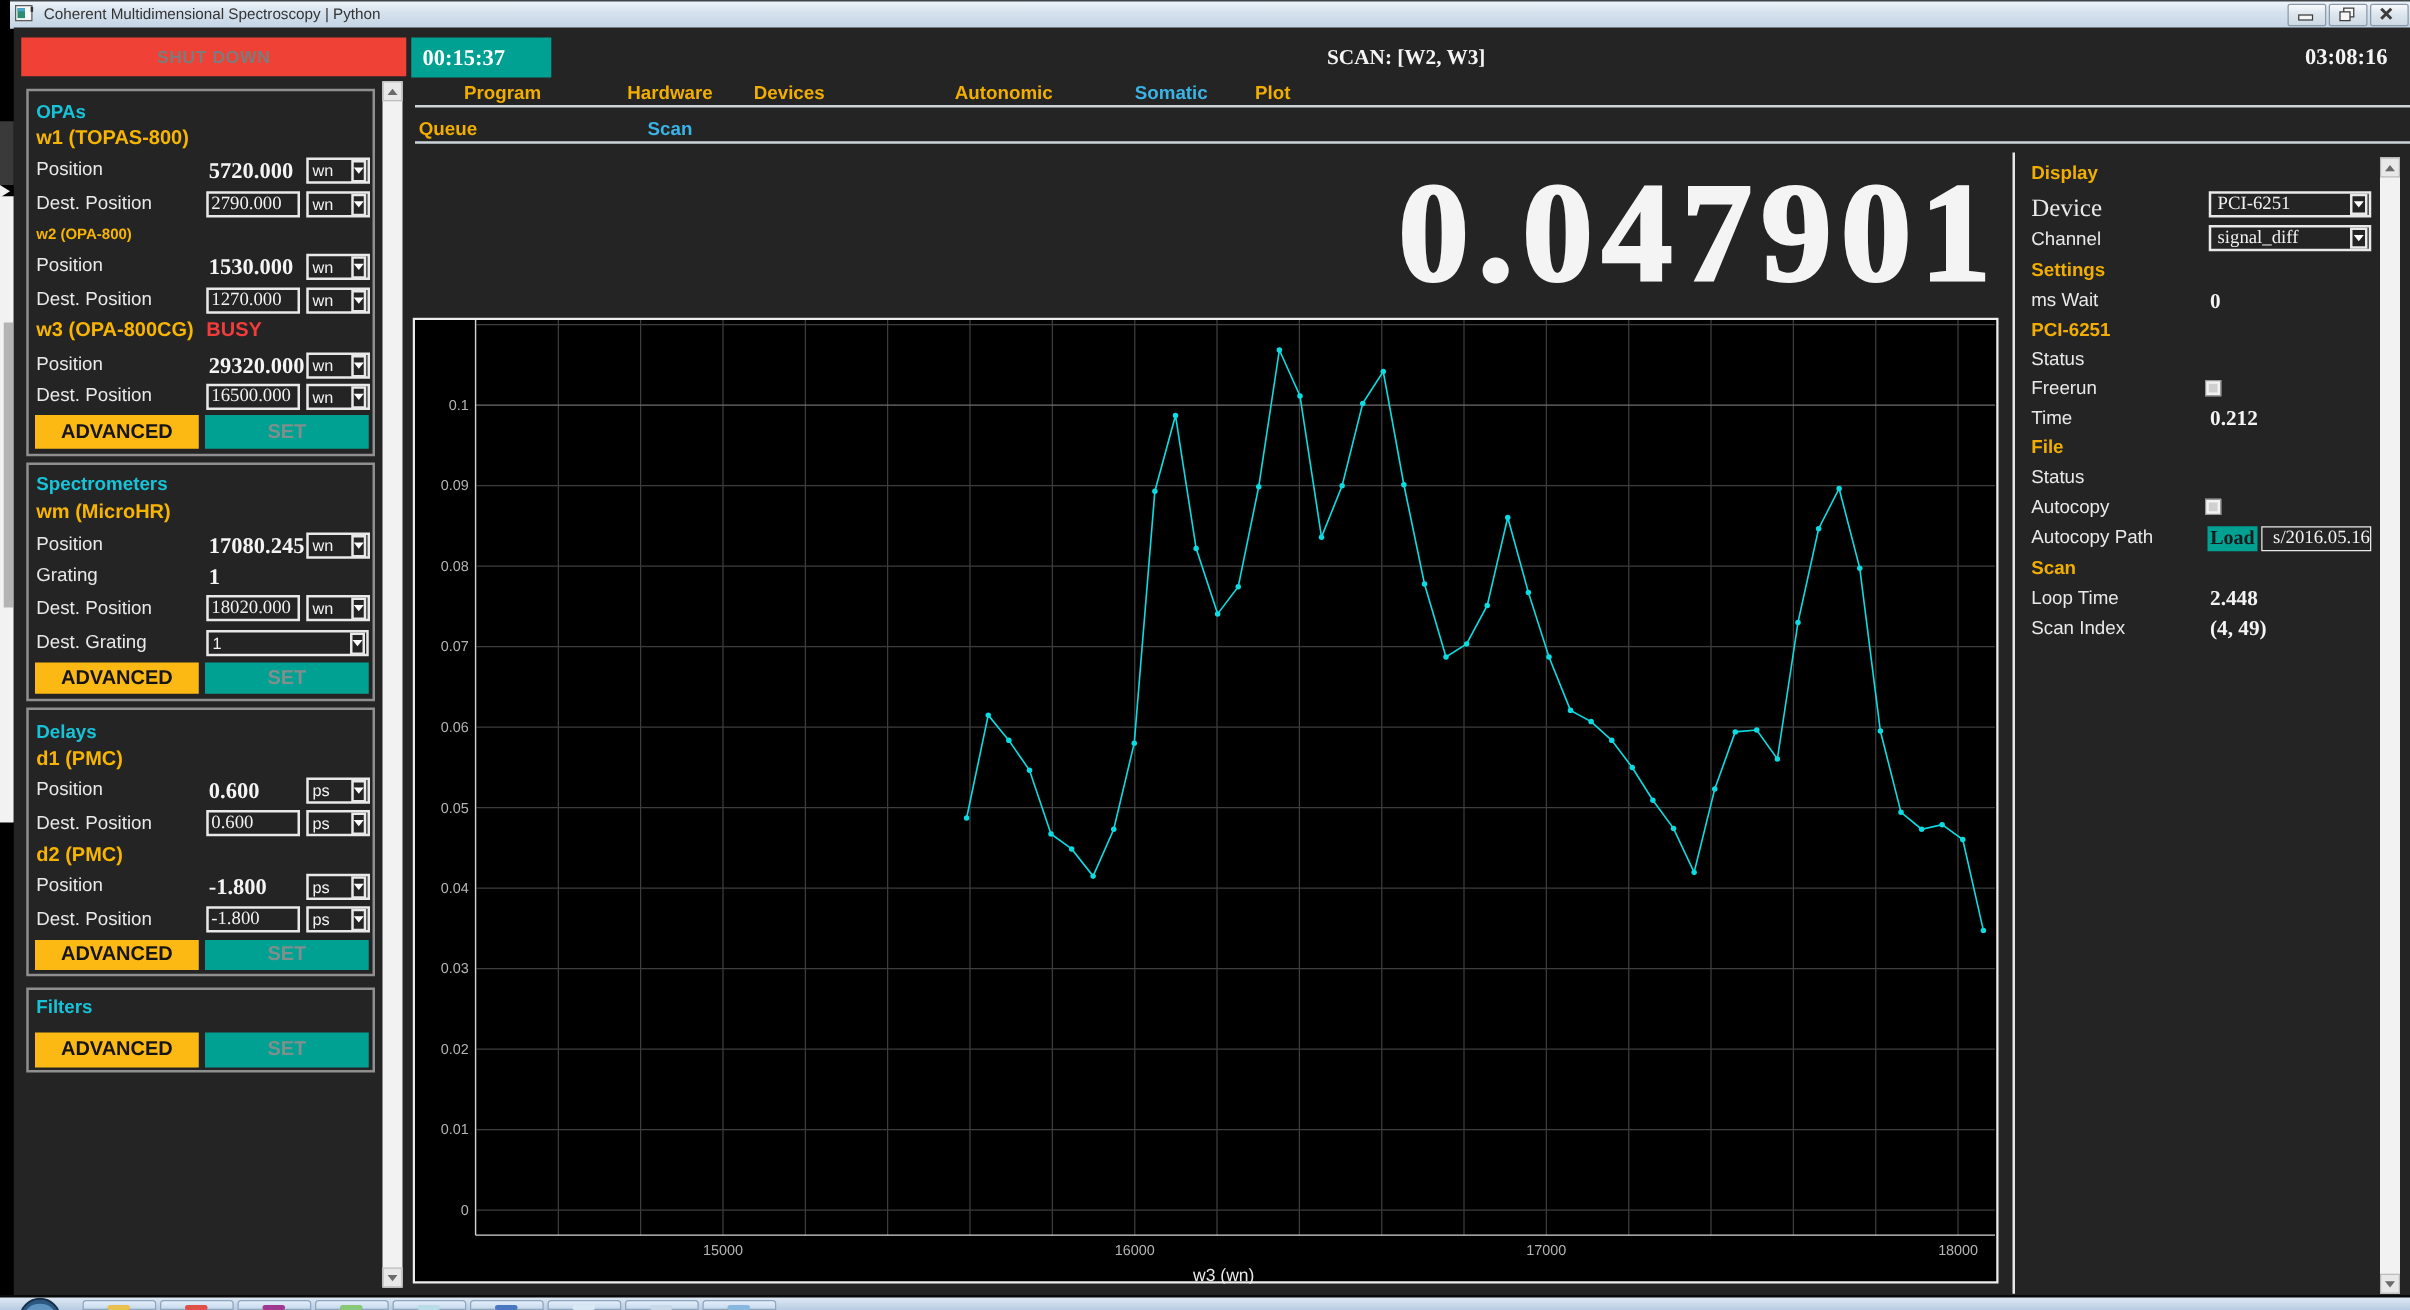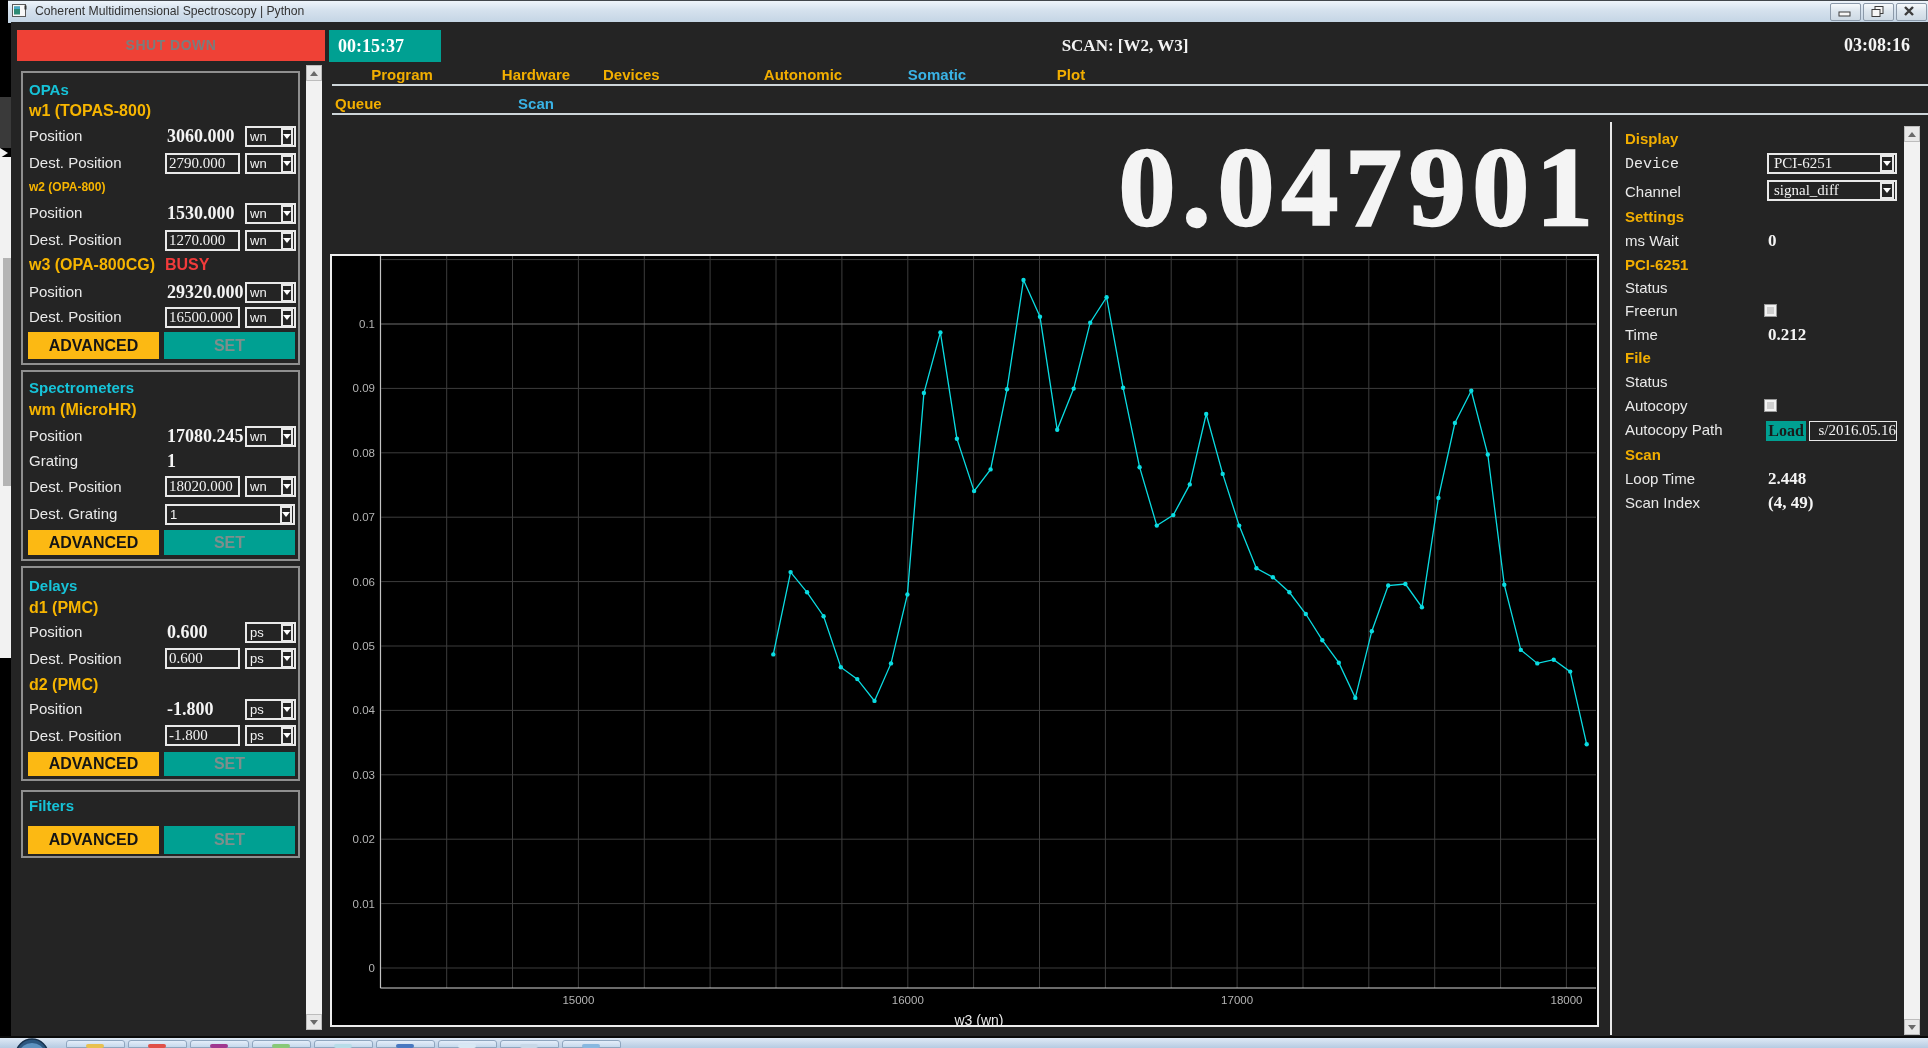--- a/index.html
+++ b/index.html
@@ -30,30 +30,30 @@
 <div style="position:absolute;left:11px;top:22px;width:1917px;height:1014px;background:#242424"></div>
 <div style="position:absolute;left:17px;top:30px;width:308px;height:31px;background:#ef4136;color:#7c7c7c;font-family:'Liberation Sans', sans-serif;font-weight:bold;font-size:14px;text-align:center;line-height:31px;letter-spacing:0.5px">SHUT DOWN</div>
 <div style="position:absolute;left:329px;top:30px;width:112px;height:32px;background:#00a092;color:#fff;font-family:'Liberation Serif', serif;font-weight:bold;font-size:18px;line-height:32px;padding-left:9px;box-sizing:border-box">00:15:37</div>
 <div style="position:absolute;left:1040px;top:30px;width:170px;height:31px;color:#f4f4f4;font-family:'Liberation Serif', serif;font-weight:bold;font-size:17px;line-height:31px;text-align:center">SCAN: [W2, W3]</div>
 <div style="position:absolute;left:1760px;top:30px;width:150px;height:31px;color:#f4f4f4;font-family:'Liberation Serif', serif;font-weight:bold;font-size:18px;line-height:31px;text-align:right">03:08:16</div>
 <div style="position:absolute;left:335px;top:66px;width:134px;height:17px;text-align:center;font-family:'Liberation Sans', sans-serif;font-weight:bold;font-size:15px;color:#f2ae00">Program</div>
 <div style="position:absolute;left:469px;top:66px;width:134px;height:17px;text-align:center;font-family:'Liberation Sans', sans-serif;font-weight:bold;font-size:15px;color:#f2ae00">Hardware</div>
 <div style="position:absolute;left:603px;top:66px;width:134px;height:17px;text-align:left;font-family:'Liberation Sans', sans-serif;font-weight:bold;font-size:15px;color:#f2ae00">Devices</div>
 <div style="position:absolute;left:736px;top:66px;width:134px;height:17px;text-align:center;font-family:'Liberation Sans', sans-serif;font-weight:bold;font-size:15px;color:#f2ae00">Autonomic</div>
 <div style="position:absolute;left:870px;top:66px;width:134px;height:17px;text-align:center;font-family:'Liberation Sans', sans-serif;font-weight:bold;font-size:15px;color:#3ab3e6">Somatic</div>
-<div style="position:absolute;left:1004px;top:66px;width:134px;height:17px;text-align:center;font-family:'Liberation Sans', sans-serif;font-weight:bold;font-size:15px;color:#f2ae00">Plot</div>
+<div style="position:absolute;left:1004px;top:66px;width:134px;height:17px;text-align:left;font-family:'Liberation Sans', sans-serif;font-weight:bold;font-size:15px;color:#f2ae00">Plot</div>
 <div style="position:absolute;left:332px;top:84px;width:1596px;height:2px;background:#cdd5d9"></div>
 <div style="position:absolute;left:335px;top:95px;width:134px;height:17px;text-align:left;font-family:'Liberation Sans', sans-serif;font-weight:bold;font-size:15px;color:#f2ae00">Queue</div>
 <div style="position:absolute;left:469px;top:95px;width:134px;height:17px;text-align:center;font-family:'Liberation Sans', sans-serif;font-weight:bold;font-size:15px;color:#3ab3e6">Scan</div>
 <div style="position:absolute;left:332px;top:113px;width:1596px;height:2px;background:#cdd5d9"></div>
 <div style="position:absolute;left:21px;top:71px;width:279px;height:294px;border:2px solid #8f8f8f;box-sizing:border-box"></div>
 <div style="position:absolute;left:29px;top:81px;font-family:'Liberation Sans', sans-serif;font-weight:bold;font-size:15px;color:#16c3d8">OPAs</div>
 <div style="position:absolute;left:29px;top:102px;font-family:'Liberation Sans', sans-serif;font-weight:bold;font-size:16px;color:#f7b500">w1 (TOPAS-800)</div>
 <div style="position:absolute;left:29px;top:127px;font-family:'Liberation Sans', sans-serif;font-size:15px;color:#e9e9e9">Position</div>
-<div style="position:absolute;left:167px;top:126px;font-family:'Liberation Serif', serif;font-weight:bold;font-size:18px;color:#f4f4f4;white-space:nowrap">3060.000</div>
+<div style="position:absolute;left:167px;top:126px;font-family:'Liberation Serif', serif;font-weight:bold;font-size:18px;color:#f4f4f4;white-space:nowrap">5720.000</div>
 <div style="position:absolute;left:245px;top:126px;width:51px;height:21px;border:2px solid #e9e9e9;box-sizing:border-box;font-family:'Liberation Sans', sans-serif;font-size:13px;color:#f2f2f2;line-height:17px;padding-left:3px">wn</div>
 <div style="position:absolute;left:281px;top:127.5px;width:12px;height:18px;border:2px solid #e9e9e9;box-sizing:border-box"></div>
 <div style="position:absolute;left:283px;top:134px;width:0;height:0;border-left:4px solid transparent;border-right:4px solid transparent;border-top:5px solid #fff"></div>
 <div style="position:absolute;left:29px;top:154px;font-family:'Liberation Sans', sans-serif;font-size:15px;color:#e9e9e9">Dest. Position</div>
 <div style="position:absolute;left:165px;top:153px;width:75px;height:21px;border:2px solid #e9e9e9;box-sizing:border-box;font-family:'Liberation Serif', serif;font-size:15px;color:#f2f2f2;line-height:17px;padding-left:2px;overflow:hidden;white-space:nowrap">2790.000</div>
 <div style="position:absolute;left:245px;top:153px;width:51px;height:21px;border:2px solid #e9e9e9;box-sizing:border-box;font-family:'Liberation Sans', sans-serif;font-size:13px;color:#f2f2f2;line-height:17px;padding-left:3px">wn</div>
 <div style="position:absolute;left:281px;top:154.5px;width:12px;height:18px;border:2px solid #e9e9e9;box-sizing:border-box"></div>
 <div style="position:absolute;left:283px;top:161px;width:0;height:0;border-left:4px solid transparent;border-right:4px solid transparent;border-top:5px solid #fff"></div>
 <div style="position:absolute;left:29px;top:180px;font-family:'Liberation Sans', sans-serif;font-weight:bold;font-size:12px;color:#f7b500">w2 (OPA-800)</div>
 <div style="position:absolute;left:29px;top:204px;font-family:'Liberation Sans', sans-serif;font-size:15px;color:#e9e9e9">Position</div>
@@ -236,21 +236,21 @@
 <circle cx="1190.8" cy="395.9" r="2.2" fill="#0adce2"></circle>
 <circle cx="1207.3" cy="409.4" r="2.2" fill="#0adce2"></circle>
 <circle cx="1223.7" cy="405.7" r="2.2" fill="#0adce2"></circle>
 <circle cx="1240.2" cy="417.6" r="2.2" fill="#0adce2"></circle>
 <circle cx="1256.7" cy="490.3" r="2.2" fill="#0adce2"></circle>
 <rect x="1" y="1" width="1267" height="771" fill="none" stroke="#ededed" stroke-width="2"></rect>
 </svg>
 <div style="position:absolute;left:1005px;top:122px;width:595px;text-align:right;font-family:'Liberation Serif', serif;font-weight:bold;font-size:113px;letter-spacing:7.2px;color:#f4f4f4;-webkit-text-stroke:2.5px #f4f4f4">0.047901</div>
 <div style="position:absolute;left:1610px;top:122px;width:2px;height:913px;background:#e8e8e8"></div>
 <div style="position:absolute;left:1625px;top:130px;font-family:'Liberation Sans', sans-serif;font-weight:bold;font-size:15px;color:#f2ae00">Display</div>
-<div style="position:absolute;left:1625px;top:156px;font-family:Liberation Mono, monospace;font-size:15px;color:#e9e9e9">Device</div>
+<div style="position:absolute;left:1625px;top:156px;font-family:Liberation Serif, serif;font-size:20px;color:#e9e9e9">Device</div>
 <div style="position:absolute;left:1767px;top:153px;width:130px;height:21px;border:2px solid #e9e9e9;box-sizing:border-box;font-family:'Liberation Serif', serif;font-size:15px;color:#f2f2f2;line-height:17px;padding-left:5px">PCI-6251</div>
 <div style="position:absolute;left:1880px;top:155px;width:14px;height:17px;border:2px solid #e9e9e9;box-sizing:border-box"></div>
 <div style="position:absolute;left:1883px;top:161px;width:0;height:0;border-left:4px solid transparent;border-right:4px solid transparent;border-top:5px solid #fff"></div>
 <div style="position:absolute;left:1625px;top:183px;font-family:'Liberation Sans', sans-serif;font-size:15px;color:#e9e9e9">Channel</div>
 <div style="position:absolute;left:1767px;top:180px;width:130px;height:21px;border:2px solid #e9e9e9;box-sizing:border-box;font-family:'Liberation Serif', serif;font-size:15px;color:#f2f2f2;line-height:17px;padding-left:5px">signal_diff</div>
 <div style="position:absolute;left:1880px;top:182px;width:14px;height:17px;border:2px solid #e9e9e9;box-sizing:border-box"></div>
 <div style="position:absolute;left:1883px;top:188px;width:0;height:0;border-left:4px solid transparent;border-right:4px solid transparent;border-top:5px solid #fff"></div>
 <div style="position:absolute;left:1625px;top:208px;font-family:'Liberation Sans', sans-serif;font-weight:bold;font-size:15px;color:#f2ae00">Settings</div>
 <div style="position:absolute;left:1625px;top:232px;font-family:'Liberation Sans', sans-serif;font-size:15px;color:#e9e9e9">ms Wait</div>
 <div style="position:absolute;left:1768px;top:231px;font-family:'Liberation Serif', serif;font-weight:bold;font-size:17px;color:#f4f4f4">0</div>

